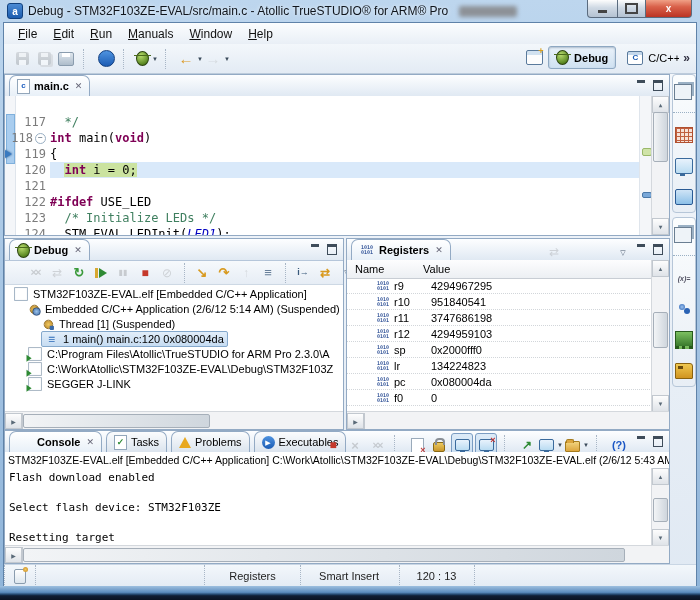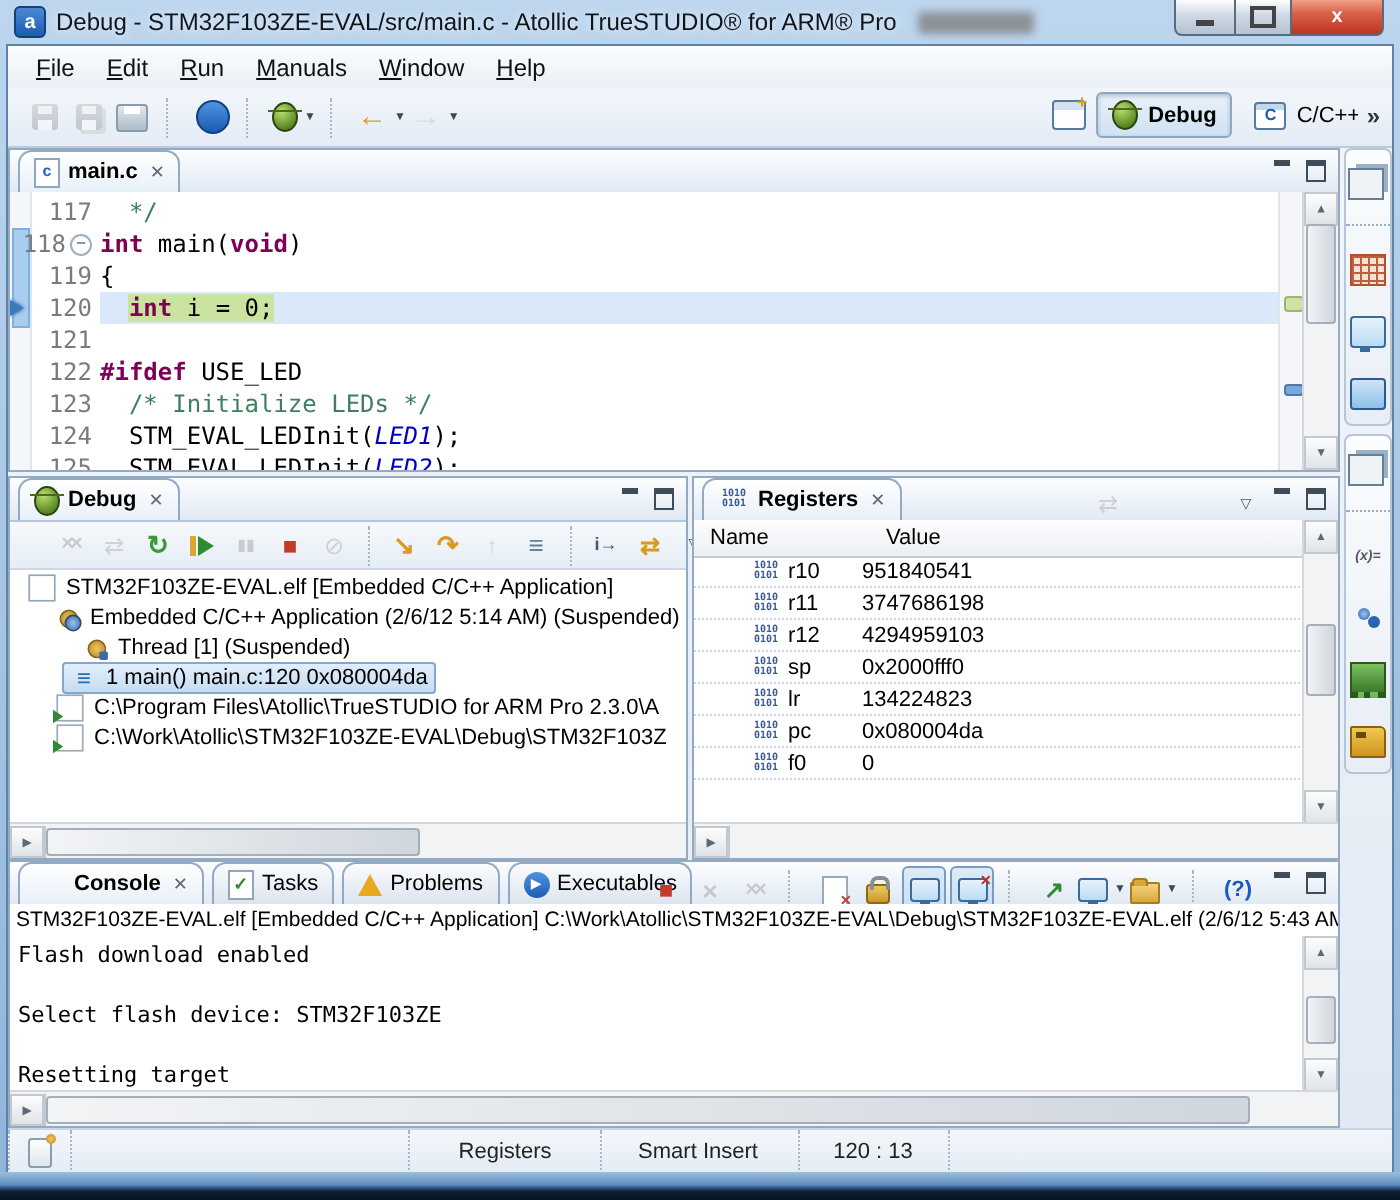--- a/index.html
+++ b/index.html
@@ -121,21 +121,21 @@
   .tab.inactive{background:linear-gradient(#fbfcfd,#dbe4ee);}
   .tabx{font-size:9px;color:#667;font-weight:normal;margin-left:2px;}
   .cornerbtns{position:absolute;right:3px;top:3px;display:flex;gap:1px;align-items:center;}
   .paneltools{position:absolute;right:36px;top:2px;display:flex;gap:3px;align-items:center;}
   
   .editor-stack{left:4px;top:74px;width:664px;height:160px;}
   .ed-body{position:absolute;left:0;right:0;top:21px;bottom:0;background:#fff;overflow:hidden;font-family:"DejaVu Sans Mono",monospace;font-size:12px;}
   .ed-gutter{position:absolute;left:0;top:0;bottom:0;width:10px;background:#f4f6f9;border-right:1px solid #dfe5ec;}
   .ed-range{position:absolute;left:1px;width:7px;background:#a9cdef;border:1px solid #7fb0dc;}
   .ed-arrow{position:absolute;left:0;width:0;height:0;border-left:7px solid #3a7ac0;border-top:4px solid transparent;border-bottom:4px solid transparent;filter:drop-shadow(0 0 1px #1a4a80);}
-  .ed-lines{position:absolute;left:11px;right:29px;top:0;bottom:0;padding-top:2px;}
+  .ed-lines{position:absolute;left:11px;right:29px;top:0;bottom:0;padding-top:18px;}
   .cl-row{height:16px;display:flex;white-space:pre;align-items:center;}
   .cl-num{width:30px;text-align:right;color:#7b7b7b;padding-right:4px;flex:none;display:flex;justify-content:flex-end;align-items:center;gap:2px;}
   .fold{width:9px;height:9px;border:1px solid #9ab0c4;border-radius:50%;background:#fff;color:#567;font-size:8px;line-height:7px;text-align:center;flex:none;}
   .fold::before{content:"\2212";}
   .cl-code{flex:1;height:16px;display:flex;align-items:center;white-space:pre;}
   .cl-row.cur .cl-code{background:#d9e9fa;}
   .c-kw{color:#7f0055;font-weight:bold;}
   .c-com{color:#3f7f5f;}
   .c-mac{color:#0000c0;font-style:italic;}
   .c-ip{background:#cbe3a0;}
@@ -152,21 +152,21 @@
   .debug-panel{left:4px;top:238px;width:338px;height:190px;}
   .panel-toolbar{height:23px;background:linear-gradient(#f6f9fc,#e6edf5);border-bottom:1px solid #cdd8e4;display:flex;align-items:center;padding-left:20px;gap:2px;}
   .panel-toolbar .tbtn{height:19px;}
   .tree{position:absolute;left:0;right:0;top:45px;bottom:17px;overflow:hidden;padding-top:2px;}
   .trow{height:15px;display:flex;align-items:center;font-size:11px;white-space:nowrap;gap:4px;}
   .trow .ic{width:14px;height:14px;transform:scale(.85);}
   .tsel{background:linear-gradient(#e2eefa,#c6dcf2);border:1px solid #84a8cc;border-radius:2px;padding:0 3px;display:flex;align-items:center;gap:4px;}
   .registers-panel{left:346px;top:238px;width:322px;height:190px;}
   .reg-head{position:absolute;left:0;right:17px;top:21px;height:18px;background:linear-gradient(#fdfdfe,#eceff3);border-bottom:1px solid #c8cdd4;font-size:11px;display:flex;align-items:center;}
   .reg-head .col-name{padding-left:8px;}
-  .reg-head .col-value{position:absolute;left:96px;}
+  .reg-head .col-value{position:absolute;left:76px;}
   .reg-rows{position:absolute;left:0;right:17px;top:39px;bottom:17px;overflow:hidden;}
   .rrow{height:15px;display:flex;align-items:center;font-size:11px;border-bottom:1px dotted #d2d6da;position:relative;padding-left:28px;gap:3px;}
   .rrow .val{position:absolute;left:84px;}
   
   .console-panel{left:4px;top:430px;width:664px;height:132px;}
   .con-head{position:absolute;left:0;right:0;top:21px;height:16px;background:#fff;font-size:10.5px;display:flex;align-items:center;padding-left:3px;white-space:nowrap;overflow:hidden;border-bottom:1px solid #eee;}
   .con-text{position:absolute;left:0;right:17px;top:37px;bottom:17px;background:#fff;font-family:"DejaVu Sans Mono",monospace;font-size:11px;padding:3px 0 0 4px;overflow:hidden;}
   .con-line{height:15px;white-space:pre;}
   .contab-tools{position:absolute;right:40px;top:2px;display:flex;align-items:center;gap:2px;}
   
@@ -365,33 +365,37 @@
           <span>STM32F103ZE-EVAL.elf [Embedded C/C++ Application]</span>
         </div>
         <div class="trow" style="padding-left: 22px;">
           <span class="ic ic-gears"></span>
           <span>Embedded C/C++ Application (2/6/12 5:14 AM) (Suspended)</span>
         </div>
         <div class="trow" style="padding-left: 36px;">
           <span class="ic ic-thread"></span>
           <span>Thread [1] (Suspended)</span>
         </div>
-        <div class="trow" style="padding-left: 26px;">
+        <div class="trow" style="padding-left: 36px;">
           <span class="tsel">
             <span class="ic ic-stack-frame"></span>
             <span>1 main() main.c:120 0x080004da</span>
           </span>
         </div>
         <div class="trow" style="padding-left: 22px;">
           <span class="ic ic-exe"></span>
           <span>C:\Program Files\Atollic\TrueSTUDIO for ARM Pro 2.3.0\A</span>
         </div>
         <div class="trow" style="padding-left: 22px;">
           <span class="ic ic-exe"></span>
           <span>C:\Work\Atollic\STM32F103ZE-EVAL\Debug\STM32F103Z</span>
+        </div>
+        <div class="trow" style="padding-left: 22px;">
+          <span class="ic ic-exe"></span>
+          <span>SEGGER J-LINK</span>
         </div>
       </div>
     <div class="hsb">
       <div class="sb-btn" style="left:1px;">
           <span class="sbar-arrow">◀</span>
         </div>
       <div class="sb-thumb" style="left:18px;width:185px;"></div>
       <div class="sb-btn" style="right:1px;">
           <span class="sbar-arrow">▶</span>
         </div>
@@ -422,20 +426,25 @@
       <div class="cornerbtns">
         <span class="wmin"></span>
         <span class="wmax"></span>
       </div>
     </div>
     <div class="reg-head">
       <span class="col-name">Name</span>
       <span class="col-value">Value</span>
     </div>
     <div class="reg-rows" id="regrows">
+        <div class="rrow">
+          <span class="ic ic-reg"></span>
+          <span>r9</span>
+          <span class="val">4294967295</span>
+        </div>
         <div class="rrow">
           <span class="ic ic-reg"></span>
           <span>r10</span>
           <span class="val">951840541</span>
         </div>
         <div class="rrow">
           <span class="ic ic-reg"></span>
           <span>r11</span>
           <span class="val">3747686198</span>
         </div>

